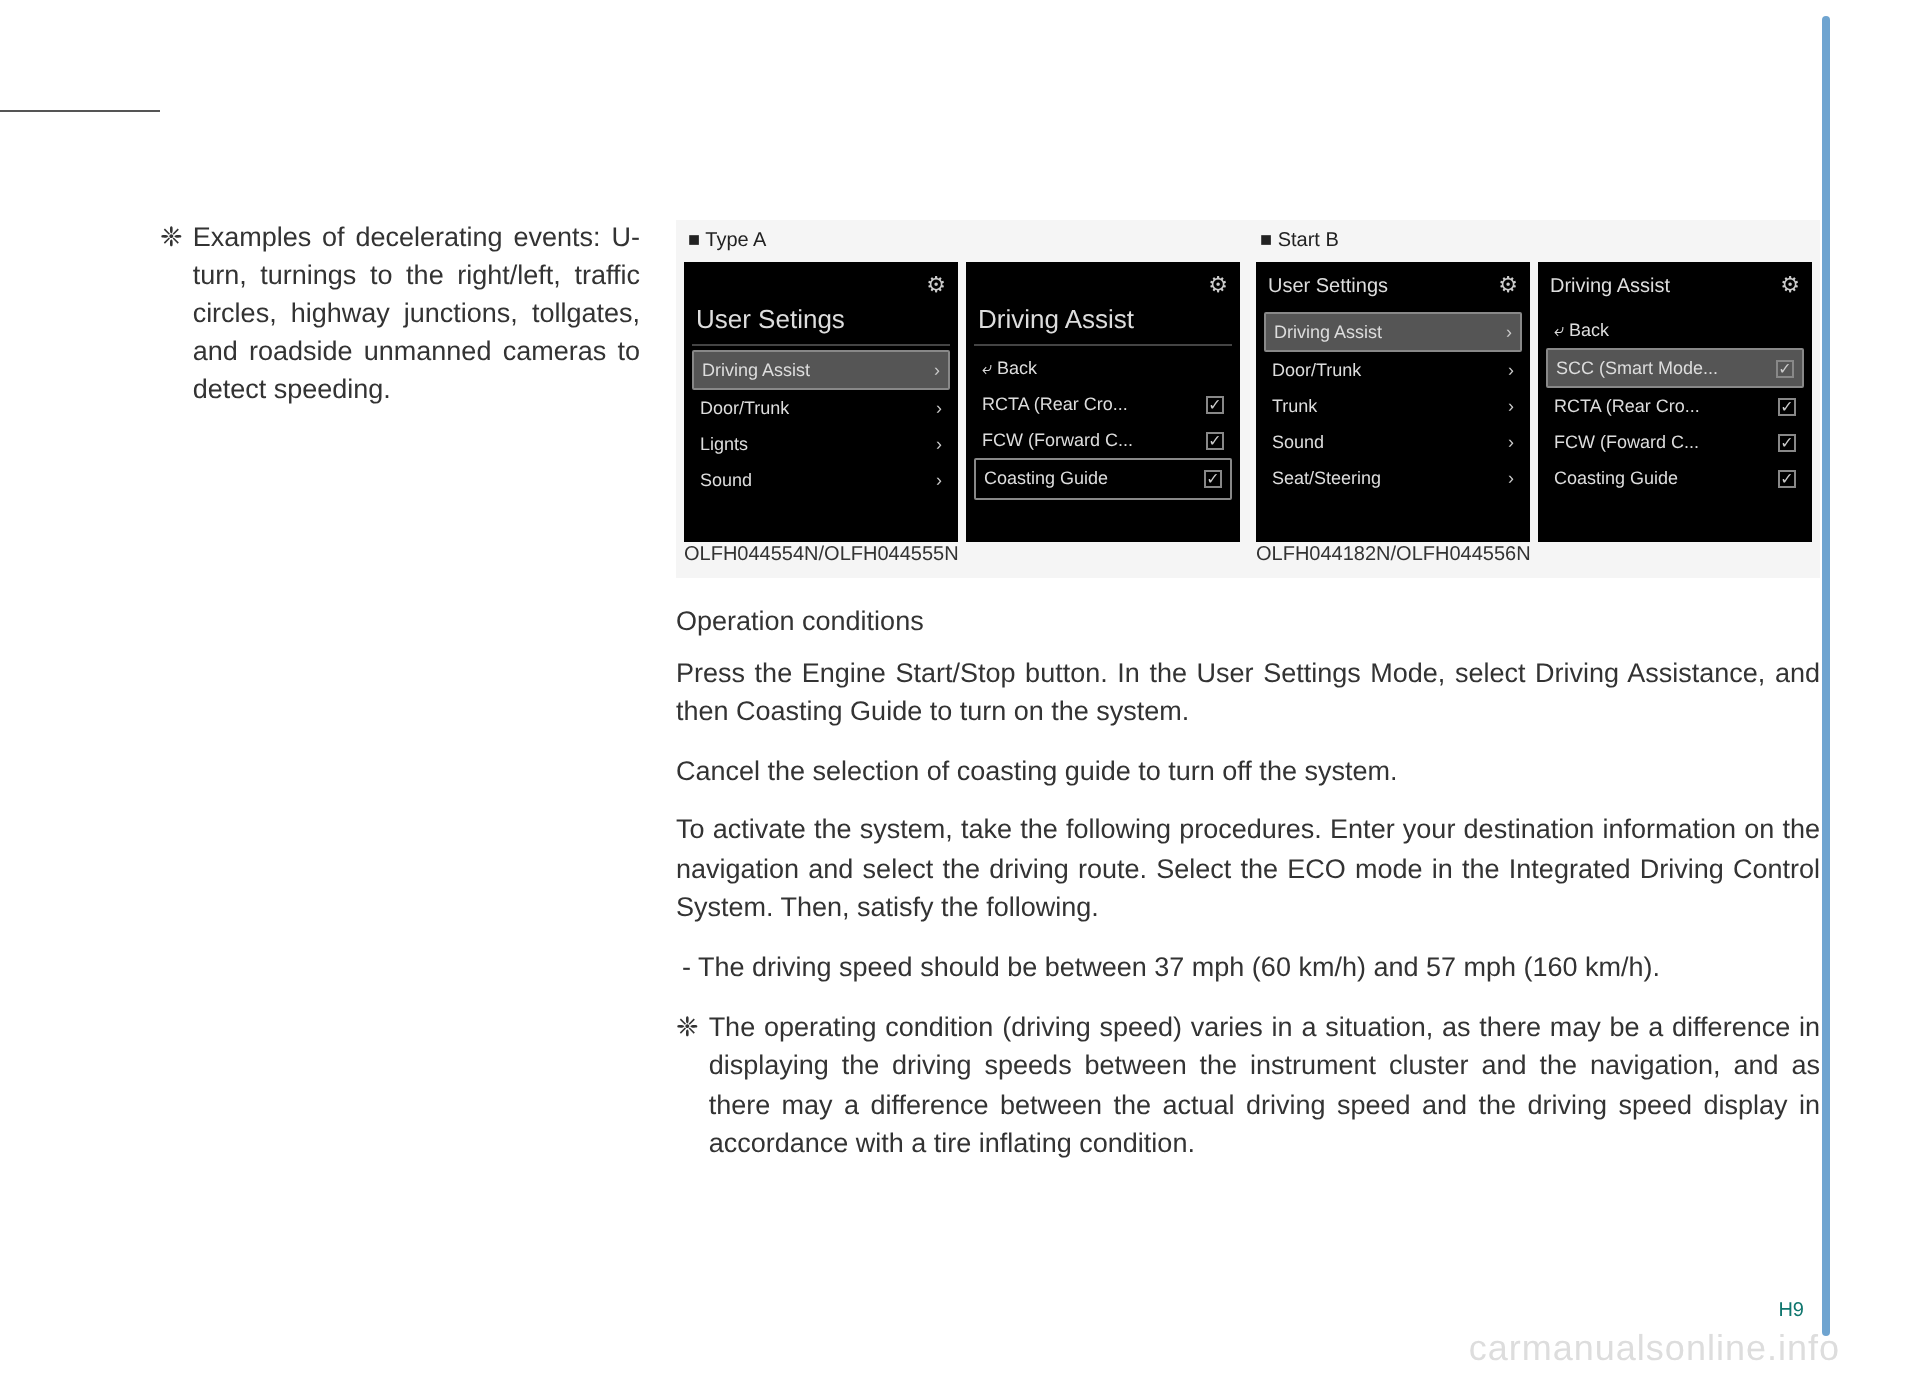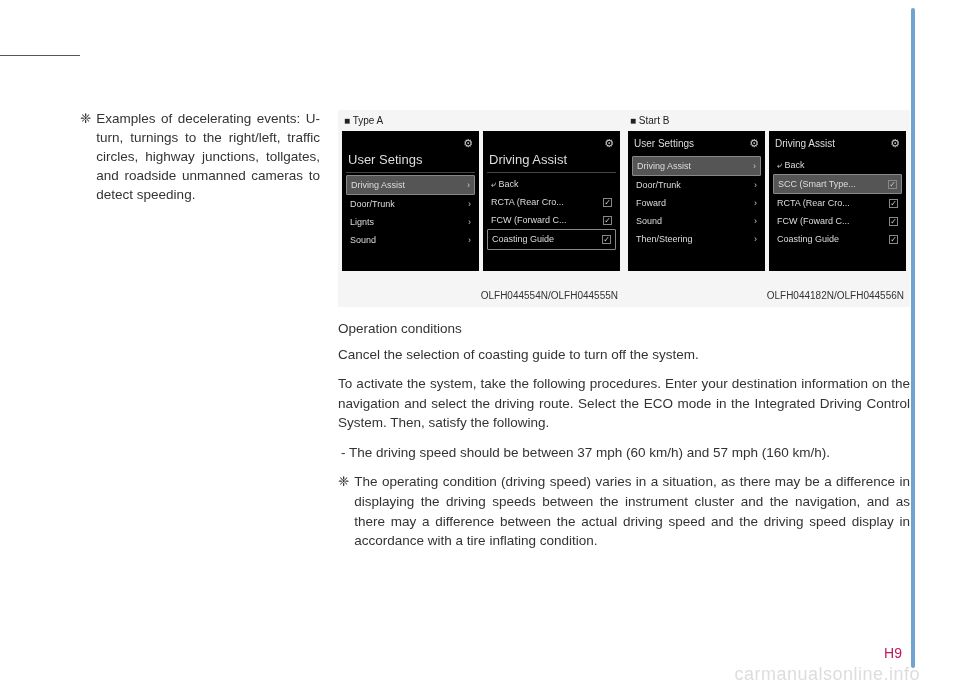--- a/index.html
+++ b/index.html
@@ -148,22 +148,22 @@
       color: #ccc;
       border: 1px solid #888;
       width: 9px;
       height: 9px;
       line-height: 8px;
       text-align: center;
     }
     .caption {
       font-size: 10px;
       color: #333;
-      text-align: right;
-      margin-top: 18px;
+      text-align: left;
+      margin-top: 0;
       padding-right: 2px;
     }
     .body-text {
       margin-bottom: 10px;
       text-align: justify;
     }
     .body-heading {
       margin-bottom: 6px;
       color: #333;
     }
@@ -176,22 +176,22 @@
     .note-item {
       display: flex;
       gap: 5px;
       text-align: justify;
       margin-top: 10px;
     }
     .page-num {
       position: absolute;
       bottom: 28px;
       right: 58px;
-      font-size: 14px;
-      color: #be185d;
+      font-size: 10px;
+      color: #0f766e;
     }
     .watermark {
       position: absolute;
       bottom: 4px;
       right: 40px;
       font-size: 18px;
       color: #ddd;
       font-family: Arial, sans-serif;
       letter-spacing: 0.5px;
     }
@@ -273,42 +273,42 @@
               <div>
                   <div class="menu-item highlighted">
                     <span>Driving Assist</span>
                     <span class="chev">›</span>
                   </div>
                   <div class="menu-item">
                     <span>Door/Trunk</span>
                     <span class="chev">›</span>
                   </div>
                   <div class="menu-item">
-                    <span>Foward</span>
+                    <span>Trunk</span>
                     <span class="chev">›</span>
                   </div>
                   <div class="menu-item">
                     <span>Sound</span>
                     <span class="chev">›</span>
                   </div>
                   <div class="menu-item">
-                    <span>Then/Steering</span>
+                    <span>Seat/Steering</span>
                     <span class="chev">›</span>
                   </div>
                 </div>
             </div>
             <div class="screen">
               <span class="screen-gear">⚙</span>
               <div class="screen-title-b">Driving Assist</div>
               <div>
                   <div class="menu-item">
                     <span>⤶ Back</span>
                   </div>
                   <div class="menu-item highlighted">
-                    <span>SCC (Smart Type...</span>
+                    <span>SCC (Smart Mode...</span>
                     <span class="check">✓</span>
                   </div>
                   <div class="menu-item">
                     <span>RCTA (Rear Cro...</span>
                     <span class="check">✓</span>
                   </div>
                   <div class="menu-item">
                     <span>FCW (Foward C...</span>
                     <span class="check">✓</span>
                   </div>
@@ -318,20 +318,21 @@
                   </div>
                 </div>
             </div>
           </div>
           <div class="caption">OLFH044182N/OLFH044556N</div>
         </div>
 
       </div>
 
       <div class="body-heading">Operation conditions</div>
+      <div class="body-text">Press the Engine Start/Stop button. In the User Settings Mode, select Driving Assistance, and then Coasting Guide to turn on the system.</div>
       <div class="body-text">Cancel the selection of coasting guide to turn off the system.</div>
       <div class="body-text">To activate the system, take the following procedures. Enter your destination information on the navigation and select the driving route. Select the ECO mode in the Integrated Driving Control System. Then, satisfy the following.</div>
       <div class="indent-item">- The driving speed should be between 37 mph (60 km/h) and 57 mph (160 km/h).</div>
 
       <div class="note-item">
         <span class="bullet-symbol">❈</span>
         <span>The operating condition (driving speed) varies in a situation, as there may be a difference in displaying the driving speeds between the instrument cluster and the navigation, and as there may a difference between the actual driving speed and the driving speed display in accordance with a tire inflating condition.</span>
       </div>
 
     </div>

